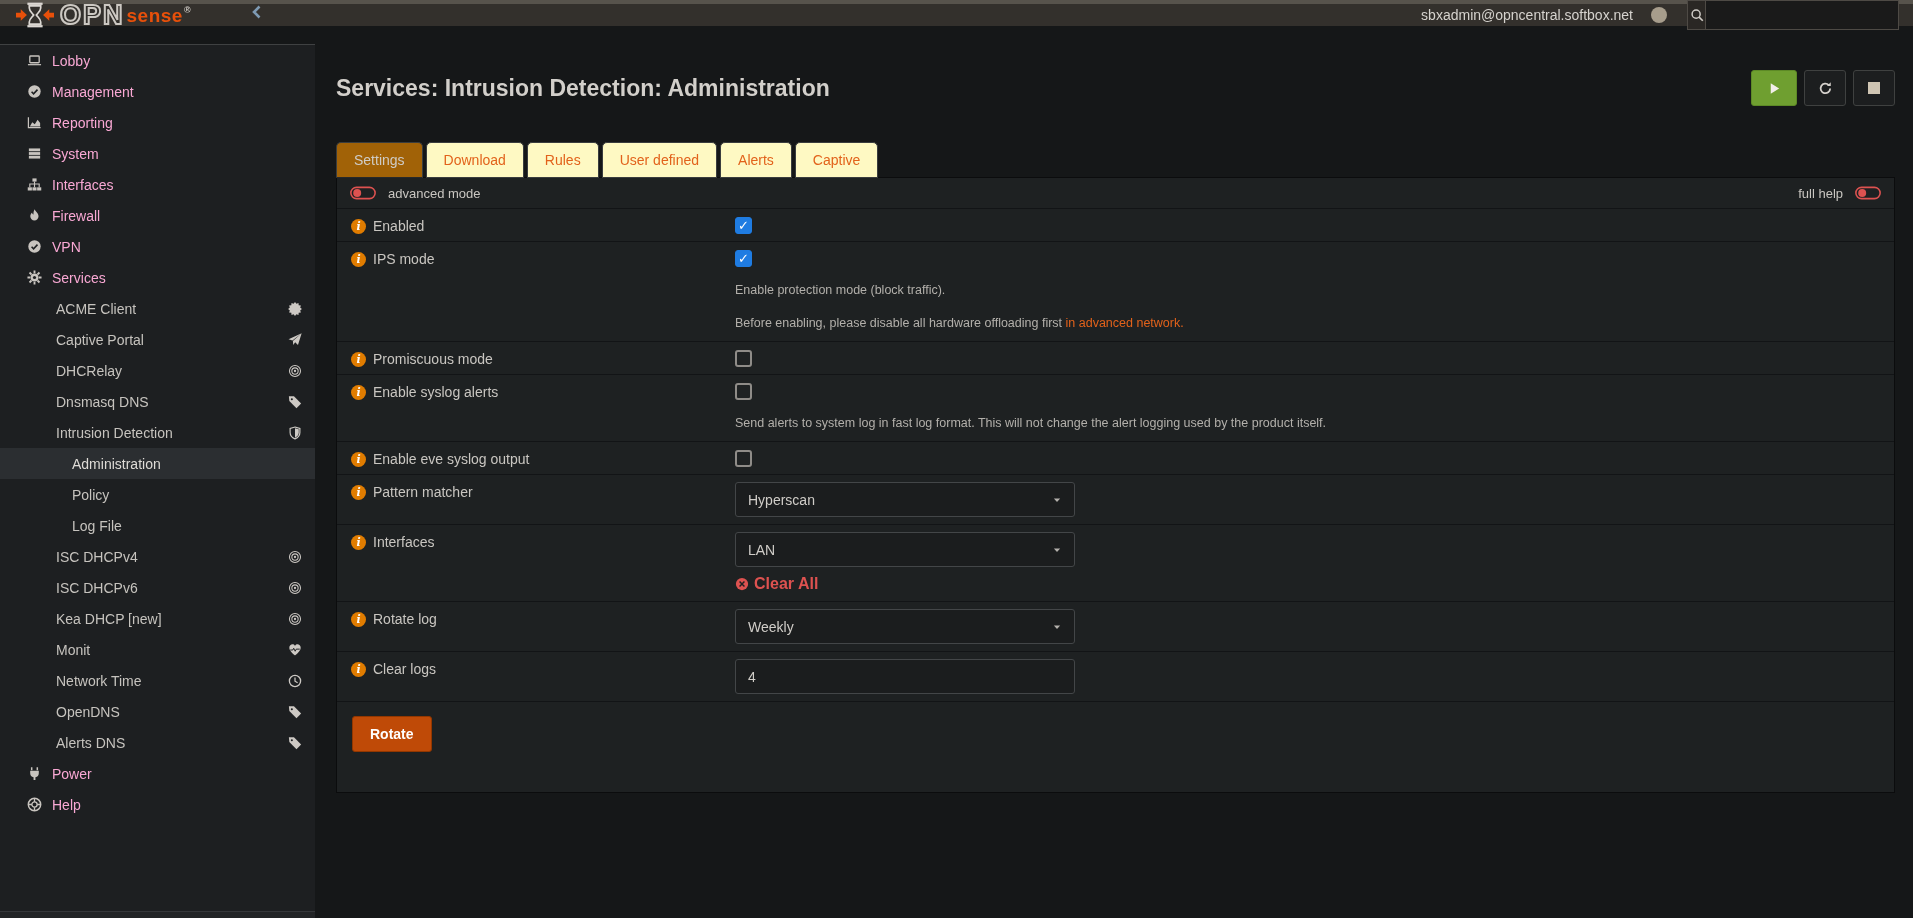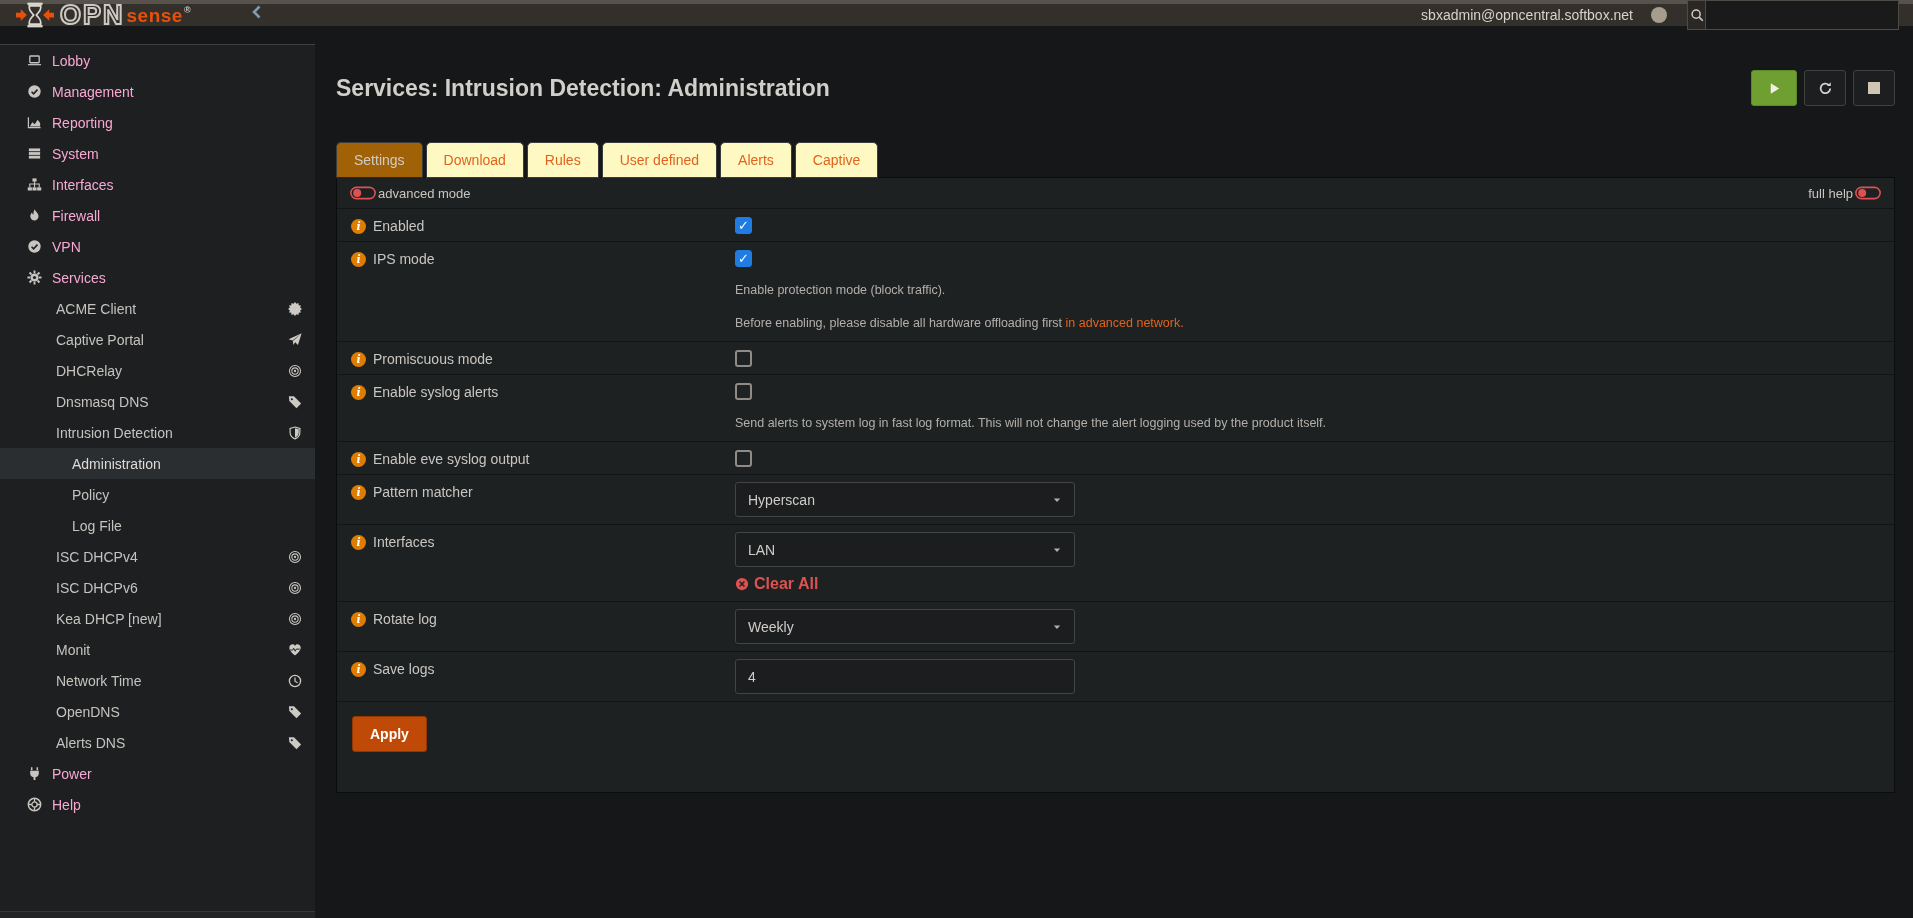--- a/index.html
+++ b/index.html
@@ -52,21 +52,21 @@
   .act-btn .stop-sq { width:12px; height:12px; background:#cfc5b3; }
 
   .tabs { display:flex; gap:3px; margin-top:36px; position:relative; z-index:2; }
   .tab { background:#fef9c3; border:1px solid #3a3d3e; border-radius:5px 5px 0 0; padding:9px 17px;
          color:#e2621b; font-size:14px; cursor:pointer; margin-bottom:-1px; }
   .tab.active { background:#a16207; color:#cfccc7; border-bottom-color:#26282a; }
 
   .panel { background:#1e2122; border:1px solid #0b0c0d; position:relative; z-index:1; }
   .adv-row { height:31px; display:flex; align-items:center; justify-content:space-between;
              padding:0 13px; border-bottom:1px solid #121416; font-size:13px; color:#c9c6c1; }
-  .toggle-wrap { display:flex; align-items:center; gap:2px; cursor:pointer; }
+  .toggle-wrap { display:flex; align-items:center; gap:12px; cursor:pointer; }
   .toggle-ico { color:#dd5250; display:inline-flex; }
   .toggle-ico svg { width:26px; height:14px; }
 
   .frow { display:flex; border-bottom:1px solid #121416; padding:7px 0; }
   .flabel { width:398px; flex:0 0 398px; padding-left:14px; display:flex; align-items:flex-start; gap:7px; padding-top:2px; }
   .flabel .lbl { font-size:14px; color:#c9c6c1; }
   .info-ico { width:15px; height:15px; border-radius:50%; background:#e07c00; color:#fff;
               font-family:"DejaVu Serif",serif; font-style:italic; font-weight:700; font-size:11px;
               line-height:15px; text-align:center; flex:0 0 15px; margin-top:1px; }
   .fvalue { flex:1; }
@@ -498,22 +498,22 @@
                 <svg viewBox="0 0 16 16">
                   <path d="M3 5.5l5 5.5 5-5.5z" fill="currentColor"></path>
                 </svg>
               </span>
             </div>
           </div>
         </div>
         <div class="frow">
           <div class="flabel">
             <span class="info-ico">i</span>
-            <span class="lbl">Save logs</span>
+            <span class="lbl">Clear logs</span>
           </div>
           <div class="fvalue"><input class="txt-input" value="4" style=""></div>
         </div>
       </div>
     <div class="apply-row">
-      <button class="apply-btn">Apply</button>
+      <button class="apply-btn">Rotate</button>
     </div>
   </section>
 </main>
 
 </body></html>

